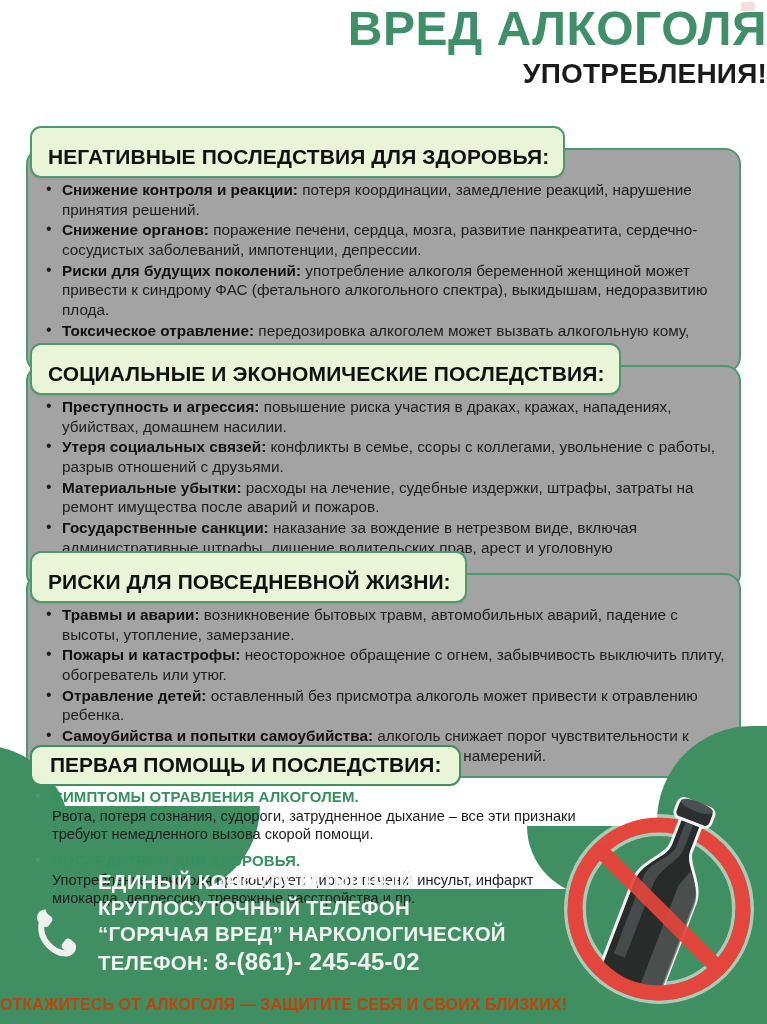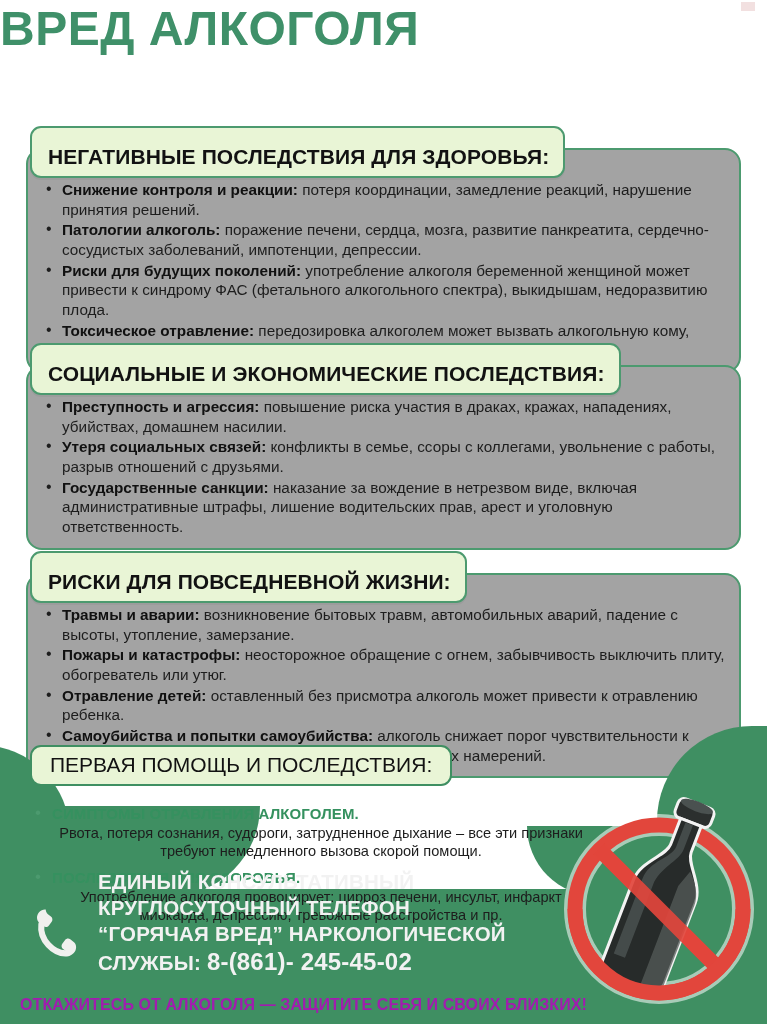--- a/index.html
+++ b/index.html
@@ -18,21 +18,21 @@
     overflow: hidden;
     background: #ffffff;
   }
 
   
   .title-block {
     position: absolute;
     top: 4px;
     left: 0;
     width: 767px;
-    text-align: left;
+    text-align: right;
   }
   .title-main {
     font-size: 48px;
     font-weight: bold;
     letter-spacing: 0.5px;
     color: #3f9069;
     line-height: 1.04;
     margin: 0;
     font-family: "Liberation Sans", sans-serif;
   }
@@ -122,28 +122,28 @@
     left: 30px;
     top: 5px;
     background: #e9f5d6;
     border: 2.5px solid #3f8f62;
     border-radius: 11px;
     padding: 6px 18px 7px 18px;
     z-index: 6;
   }
   .s4-head-text {
     font-size: 21px;
-    font-weight: normal;
+    font-weight: bold;
     color: #121212;
     white-space: nowrap;
   }
   .s4-list {
     position: absolute;
     left: 30px;
-    top: 65px;
+    top: 48px;
     width: 560px;
     z-index: 5;
   }
   .s4-item { margin-bottom: 8px; position: relative; padding-left: 22px; }
   .s4-item:before {
     content: "\2022";
     position: absolute; left: 5px; top: -2px;
     color: #4c9a6f; font-size: 17px;
   }
   .s4-title {
@@ -151,21 +151,20 @@
     font-weight: bold;
     color: #35915f;
     letter-spacing: 0.1px;
     line-height: 1.2;
   }
   .s4-desc {
     font-size: 14.6px;
     color: #1d1d1d;
     line-height: 1.26;
     margin-top: 1px;
-    text-align: center;
   }
 
   
   .swoosh-left {
     position: absolute;
     left: -120px;
     top: 745px;
     width: 190px;
     height: 180px;
     background: #3f8f62;
@@ -233,24 +232,24 @@
     font-weight: bold;
     line-height: 1.28;
     letter-spacing: 0.2px;
     white-space: nowrap;
   }
   .hotline-phone { font-size: 24px; font-weight: bold; }
   .slogan {
     position: absolute;
     left: 0; bottom: 10px;
     width: 607px;
-    text-align: center;
+    text-align: left;
     font-size: 16px;
     font-weight: bold;
-    color: #a21caf;
+    color: #c2410c;
     letter-spacing: 0.1px;
     z-index: 6;
   }
 
   
   .badge {
     position: absolute;
     left: 551px;
     top: 783px;
     width: 216px;
@@ -270,41 +269,43 @@
 </style>
 </head>
 <body>
 
 <div id="poster">
 
   <div class="corner-mark"></div>
 
   <div class="title-block">
     <div class="title-main">ВРЕД АЛКОГОЛЯ</div>
+    <div class="title-sub">УПОТРЕБЛЕНИЯ!</div>
   </div>
 
   <div class="section" id="sec1" style="top:126px;">
     <div class="sec-body">
       <ul class="bullets">
         <li><b>Снижение контроля и реакции:</b><span> потеря координации, замедление реакций, нарушение принятия решений.</span></li>
-        <li><b>Патологии алкоголь:</b><span> поражение печени, сердца, мозга, развитие панкреатита, сердечно-сосудистых заболеваний, импотенции, депрессии.</span></li>
+        <li><b>Снижение органов:</b><span> поражение печени, сердца, мозга, развитие панкреатита, сердечно-сосудистых заболеваний, импотенции, депрессии.</span></li>
         <li><b>Риски для будущих поколений:</b><span> употребление алкоголя беременной женщиной может привести к синдрому ФАС (фетального алкогольного спектра), выкидышам, недоразвитию плода.</span></li>
         <li><b>Токсическое отравление:</b><span> передозировка алкоголем может вызвать алкогольную кому, острое поражение ЦНС, остановку дыхания и смерть.</span></li>
       </ul>
     </div>
     <div class="sec-head">
       <div class="sec-head-text">НЕГАТИВНЫЕ ПОСЛЕДСТВИЯ ДЛЯ ЗДОРОВЬЯ:</div>
     </div>
   </div>
 
   <div class="section" id="sec2" style="top:343px;">
     <div class="sec-body">
       <ul class="bullets">
         <li><b>Преступность и агрессия:</b><span> повышение риска участия в драках, кражах, нападениях, убийствах, домашнем насилии.</span></li>
         <li><b>Утеря социальных связей:</b><span> конфликты в семье, ссоры с коллегами, увольнение с работы, разрыв отношений с друзьями.</span></li>
+        <li><b>Материальные убытки:</b><span> расходы на лечение, судебные издержки, штрафы, затраты на ремонт имущества после аварий и пожаров.</span></li>
         <li><b>Государственные санкции:</b><span> наказание за вождение в нетрезвом виде, включая административные штрафы, лишение водительских прав, арест и уголовную ответственность.</span></li>
       </ul>
     </div>
     <div class="sec-head">
       <div class="sec-head-text">СОЦИАЛЬНЫЕ И ЭКОНОМИЧЕСКИЕ ПОСЛЕДСТВИЯ:</div>
     </div>
   </div>
 
   <div class="section" id="sec3" style="top:551px;">
     <div class="sec-body">
@@ -346,21 +347,21 @@
   <svg class="phone-icon" viewBox="0 0 64 64">
     <path d="M17 4c-5 0-9 4.5-9 9.5 0 2.6 1.1 4.7 3.1 6.2l4.6 3.4c1.9 1.4 4.5 1 5.9-0.9l3.2-4.3c1.4-1.9 1-4.6-0.9-6l-3.4-2.5C18.9 7.6 18 5.9 18 4.2V4z" fill="#f0f0ee"></path>
     <path d="M13 21c-1 8 2 17 8 23.5S35.5 55 43.5 54" fill="none" stroke="#f0f0ee" stroke-width="7" stroke-linecap="round"></path>
     <path d="M46 38c-1.8-1.4-4.5-1-5.9 0.9l-3.2 4.3c-1.4 1.9-1 4.6 0.9 6l3.4 2.5c1.6 1.2 2.5 2.9 2.5 4.6v0.2c5 0 9-4.5 9-9.5 0-2.6-1.1-4.7-3.1-6.2z" fill="#f0f0ee"></path>
   </svg>
 
   <div class="hotline">
     <div class="hotline-line">ЕДИНЫЙ КОНСУЛЬТАТИВНЫЙ</div>
     <div class="hotline-line">КРУГЛОСУТОЧНЫЙ ТЕЛЕФОН</div>
     <div class="hotline-line">“ГОРЯЧАЯ ВРЕД”  НАРКОЛОГИЧЕСКОЙ</div>
-    <div class="hotline-line"><span>СЛУЖБЫ: </span><span class="hotline-phone">8-(861)- 245-45-02</span></div>
+    <div class="hotline-line"><span>ТЕЛЕФОН: </span><span class="hotline-phone">8-(861)- 245-45-02</span></div>
   </div>
 
   <div class="slogan">ОТКАЖИТЕСЬ ОТ АЛКОГОЛЯ — ЗАЩИТИТЕ СЕБЯ И СВОИХ БЛИЗКИХ!</div>
 
   <svg class="badge" viewBox="0 0 216 230">
     <defs>
       <clipPath id="ringclip">
           <circle cx="108" cy="126" r="96"></circle>
         </clipPath>
     </defs>

